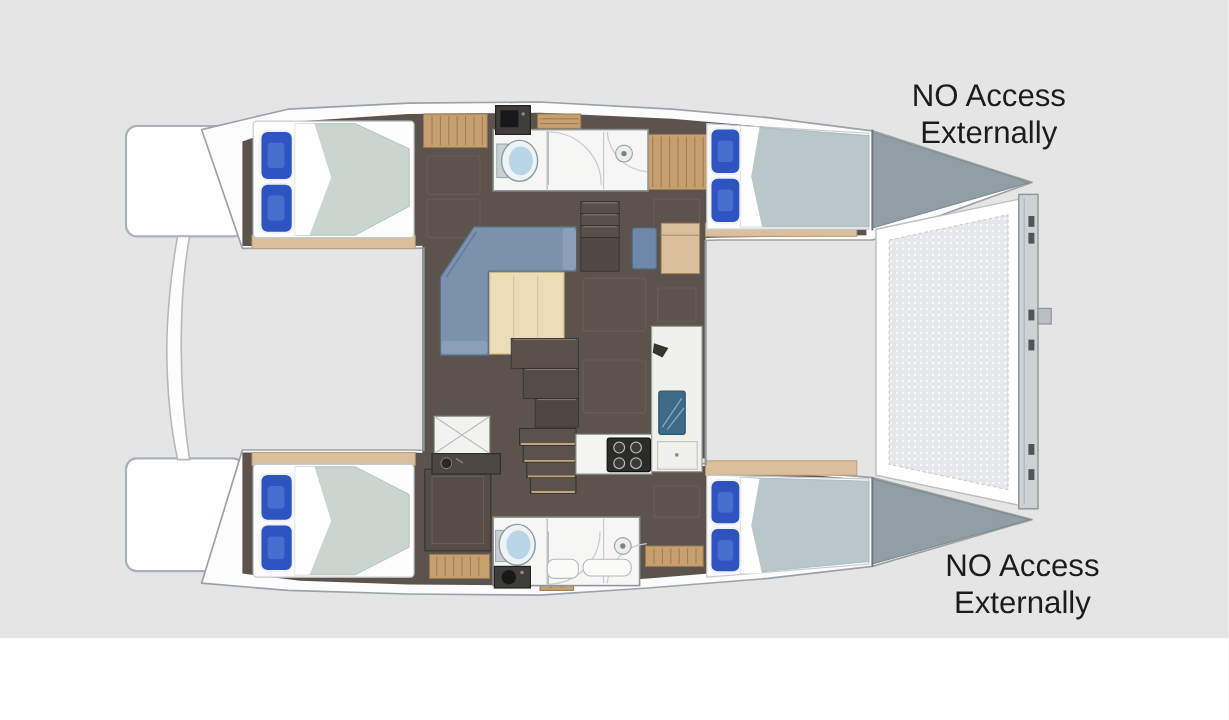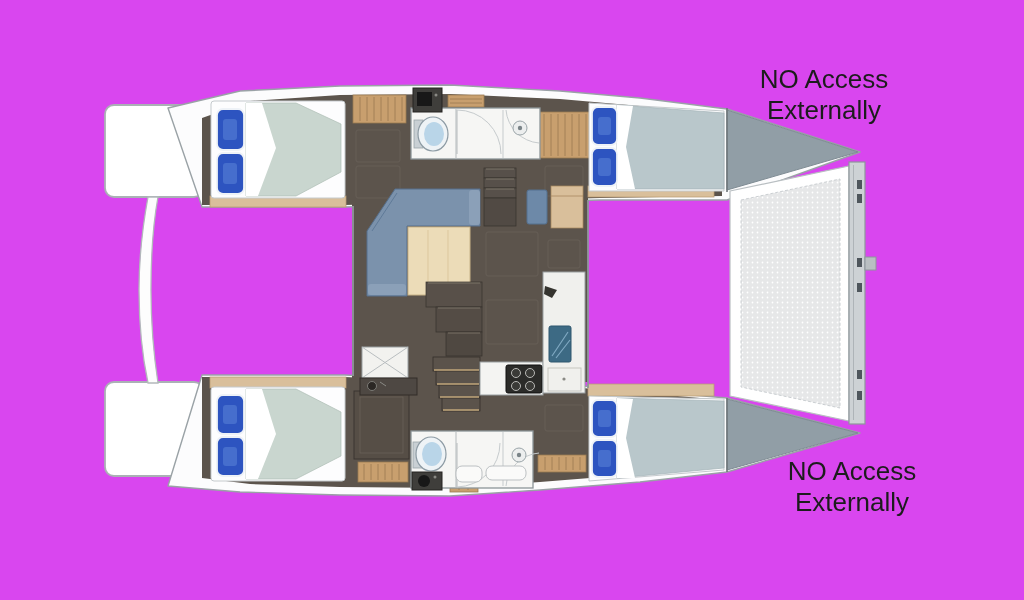--- a/index.html
+++ b/index.html
@@ -1,20 +1,20 @@
 <!DOCTYPE html>
 <html><head>
 <meta charset="utf-8">
 <style>
   html, body { margin: 0; padding: 0; background: #ffffff; }
   .stage {
     position: relative;
     width: 1024px;
-    height: 600px;
-    background: #d946ef;
+    height: 532px;
+    background: #e5e5e5;
     overflow: hidden;
     font-family: "Liberation Sans", sans-serif;
   }
   .stage svg { position: absolute; left: 0; top: 0; }
   .no-access-label {
     position: absolute;
     width: 190px;
     text-align: center;
     font-size: 26px;
     line-height: 31px;

